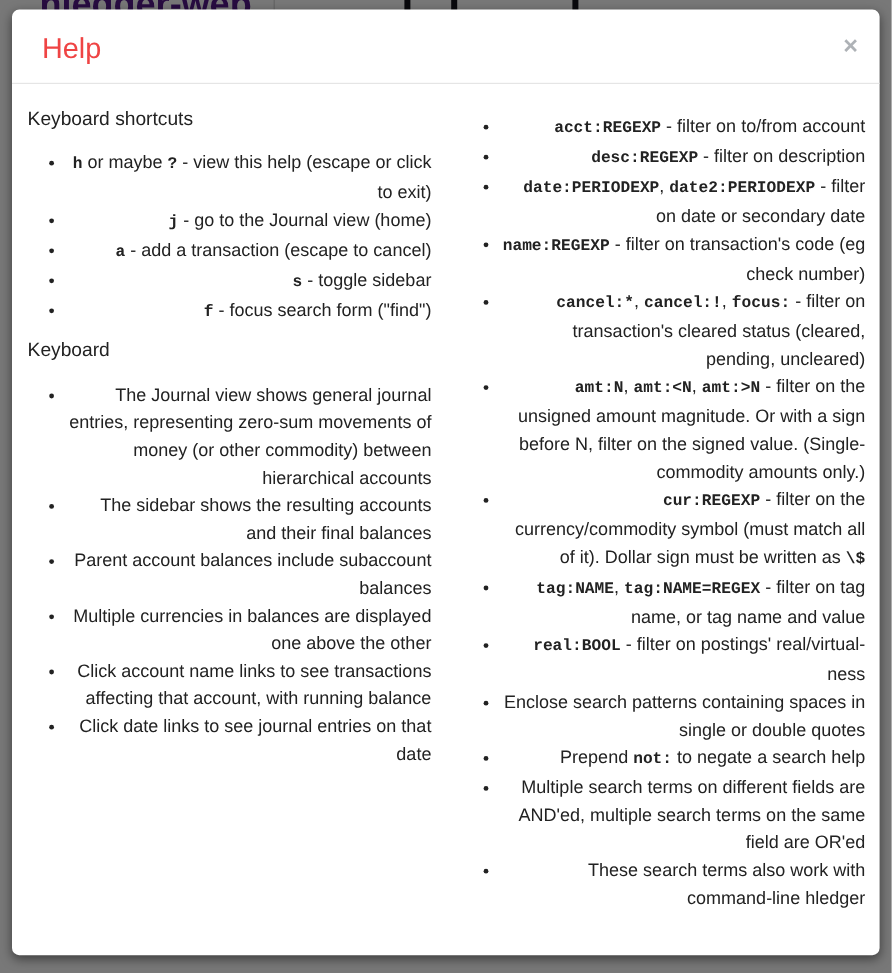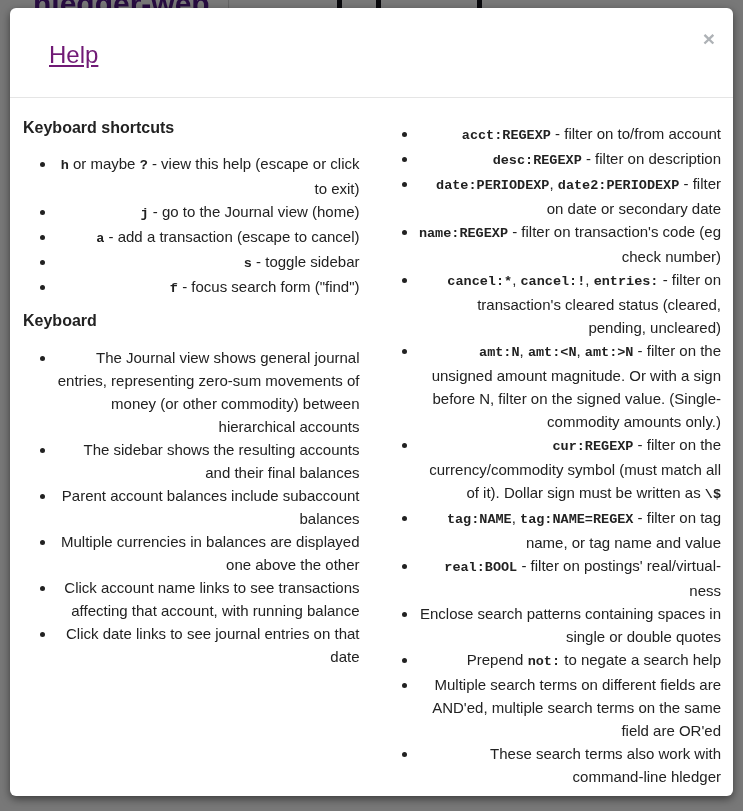--- a/index.html
+++ b/index.html
@@ -28,32 +28,32 @@
     background:#fff; border-radius:6px; z-index:3;
     box-shadow:0 3px 9px rgba(0,0,0,0.5);
     box-sizing:border-box;
   }
   .modal-header {
     padding:19px 20px 14px 25px;
     border-bottom:1px solid #e5e5e5;
     position:relative;
   }
   .modal-title {
-    margin:14px; font-size:24px; font-weight:400; color:#701a75; line-height:1.15;text-decoration:underline;
+    margin:0; font-size:24px; font-weight:400; color:#ef4444; line-height:1.15;
   }
   .close-btn {
     position:absolute; right:18px; top:20px;
     background:none; border:none; padding:0; margin:0;
     font-family:inherit; font-size:21px; font-weight:700; line-height:1;
     color:#aeb2b6; cursor:pointer;
   }
   .modal-body { display:flex; padding:10px 0 20px; }
   .col { width:50%; box-sizing:border-box; padding:0 12px 0 13px; }
   .col h3 {
-    font-size:16px; font-weight:700; color:#222;
+    font-size:16px; font-weight:400; color:#222;
     margin:9px 0 0; line-height:1.35;
   }
   .col ul {
     margin:14px 0 10px; padding-left:33px; list-style:disc;text-align:right;
   }
   .col li {
     font-size:15px; line-height:23px; color:#222;
   }
   .col code {
     font-family:"Liberation Mono","DejaVu Sans Mono",monospace;
@@ -98,21 +98,21 @@
           <li><span>Click account name links to see transactions affecting that account, with running balance</span></li>
           <li><span>Click date links to see journal entries on that date</span></li>
         </ul>
     </div>
     <div class="col">
       <ul>
           <li><code>acct:REGEXP</code><span> - filter on to/from account</span></li>
           <li><code>desc:REGEXP</code><span> - filter on description</span></li>
           <li><code>date:PERIODEXP</code><span>, </span><code>date2:PERIODEXP</code><span> - filter on date or secondary date</span></li>
           <li><code>name:REGEXP</code><span> - filter on transaction's code (eg check number)</span></li>
-          <li><code>cancel:*</code><span>, </span><code>cancel:!</code><span>, </span><code>entries:</code><span> - filter on transaction's cleared status (cleared, pending, uncleared)</span></li>
+          <li><code>cancel:*</code><span>, </span><code>cancel:!</code><span>, </span><code>focus:</code><span> - filter on transaction's cleared status (cleared, pending, uncleared)</span></li>
           <li><code>amt:N</code><span>, </span><code>amt:&lt;N</code><span>, </span><code>amt:&gt;N</code><span> - filter on the unsigned amount magnitude. Or with a sign before N, filter on the signed value. (Single-commodity amounts only.)</span></li>
           <li><code>cur:REGEXP</code><span> - filter on the currency/commodity symbol (must match all of it). Dollar sign must be written as </span><code>\$</code></li>
           <li><code>tag:NAME</code><span>, </span><code>tag:NAME=REGEX</code><span> - filter on tag name, or tag name and value</span></li>
           <li><code>real:BOOL</code><span> - filter on postings' real/virtual-ness</span></li>
           <li><span>Enclose search patterns containing spaces in single or double quotes</span></li>
           <li><span>Prepend </span><code>not:</code><span> to negate a search help</span></li>
           <li><span>Multiple search terms on different fields are AND'ed, multiple search terms on the same field are OR'ed</span></li>
           <li><span>These search terms also work with command-line hledger</span></li>
         </ul>
     </div>

